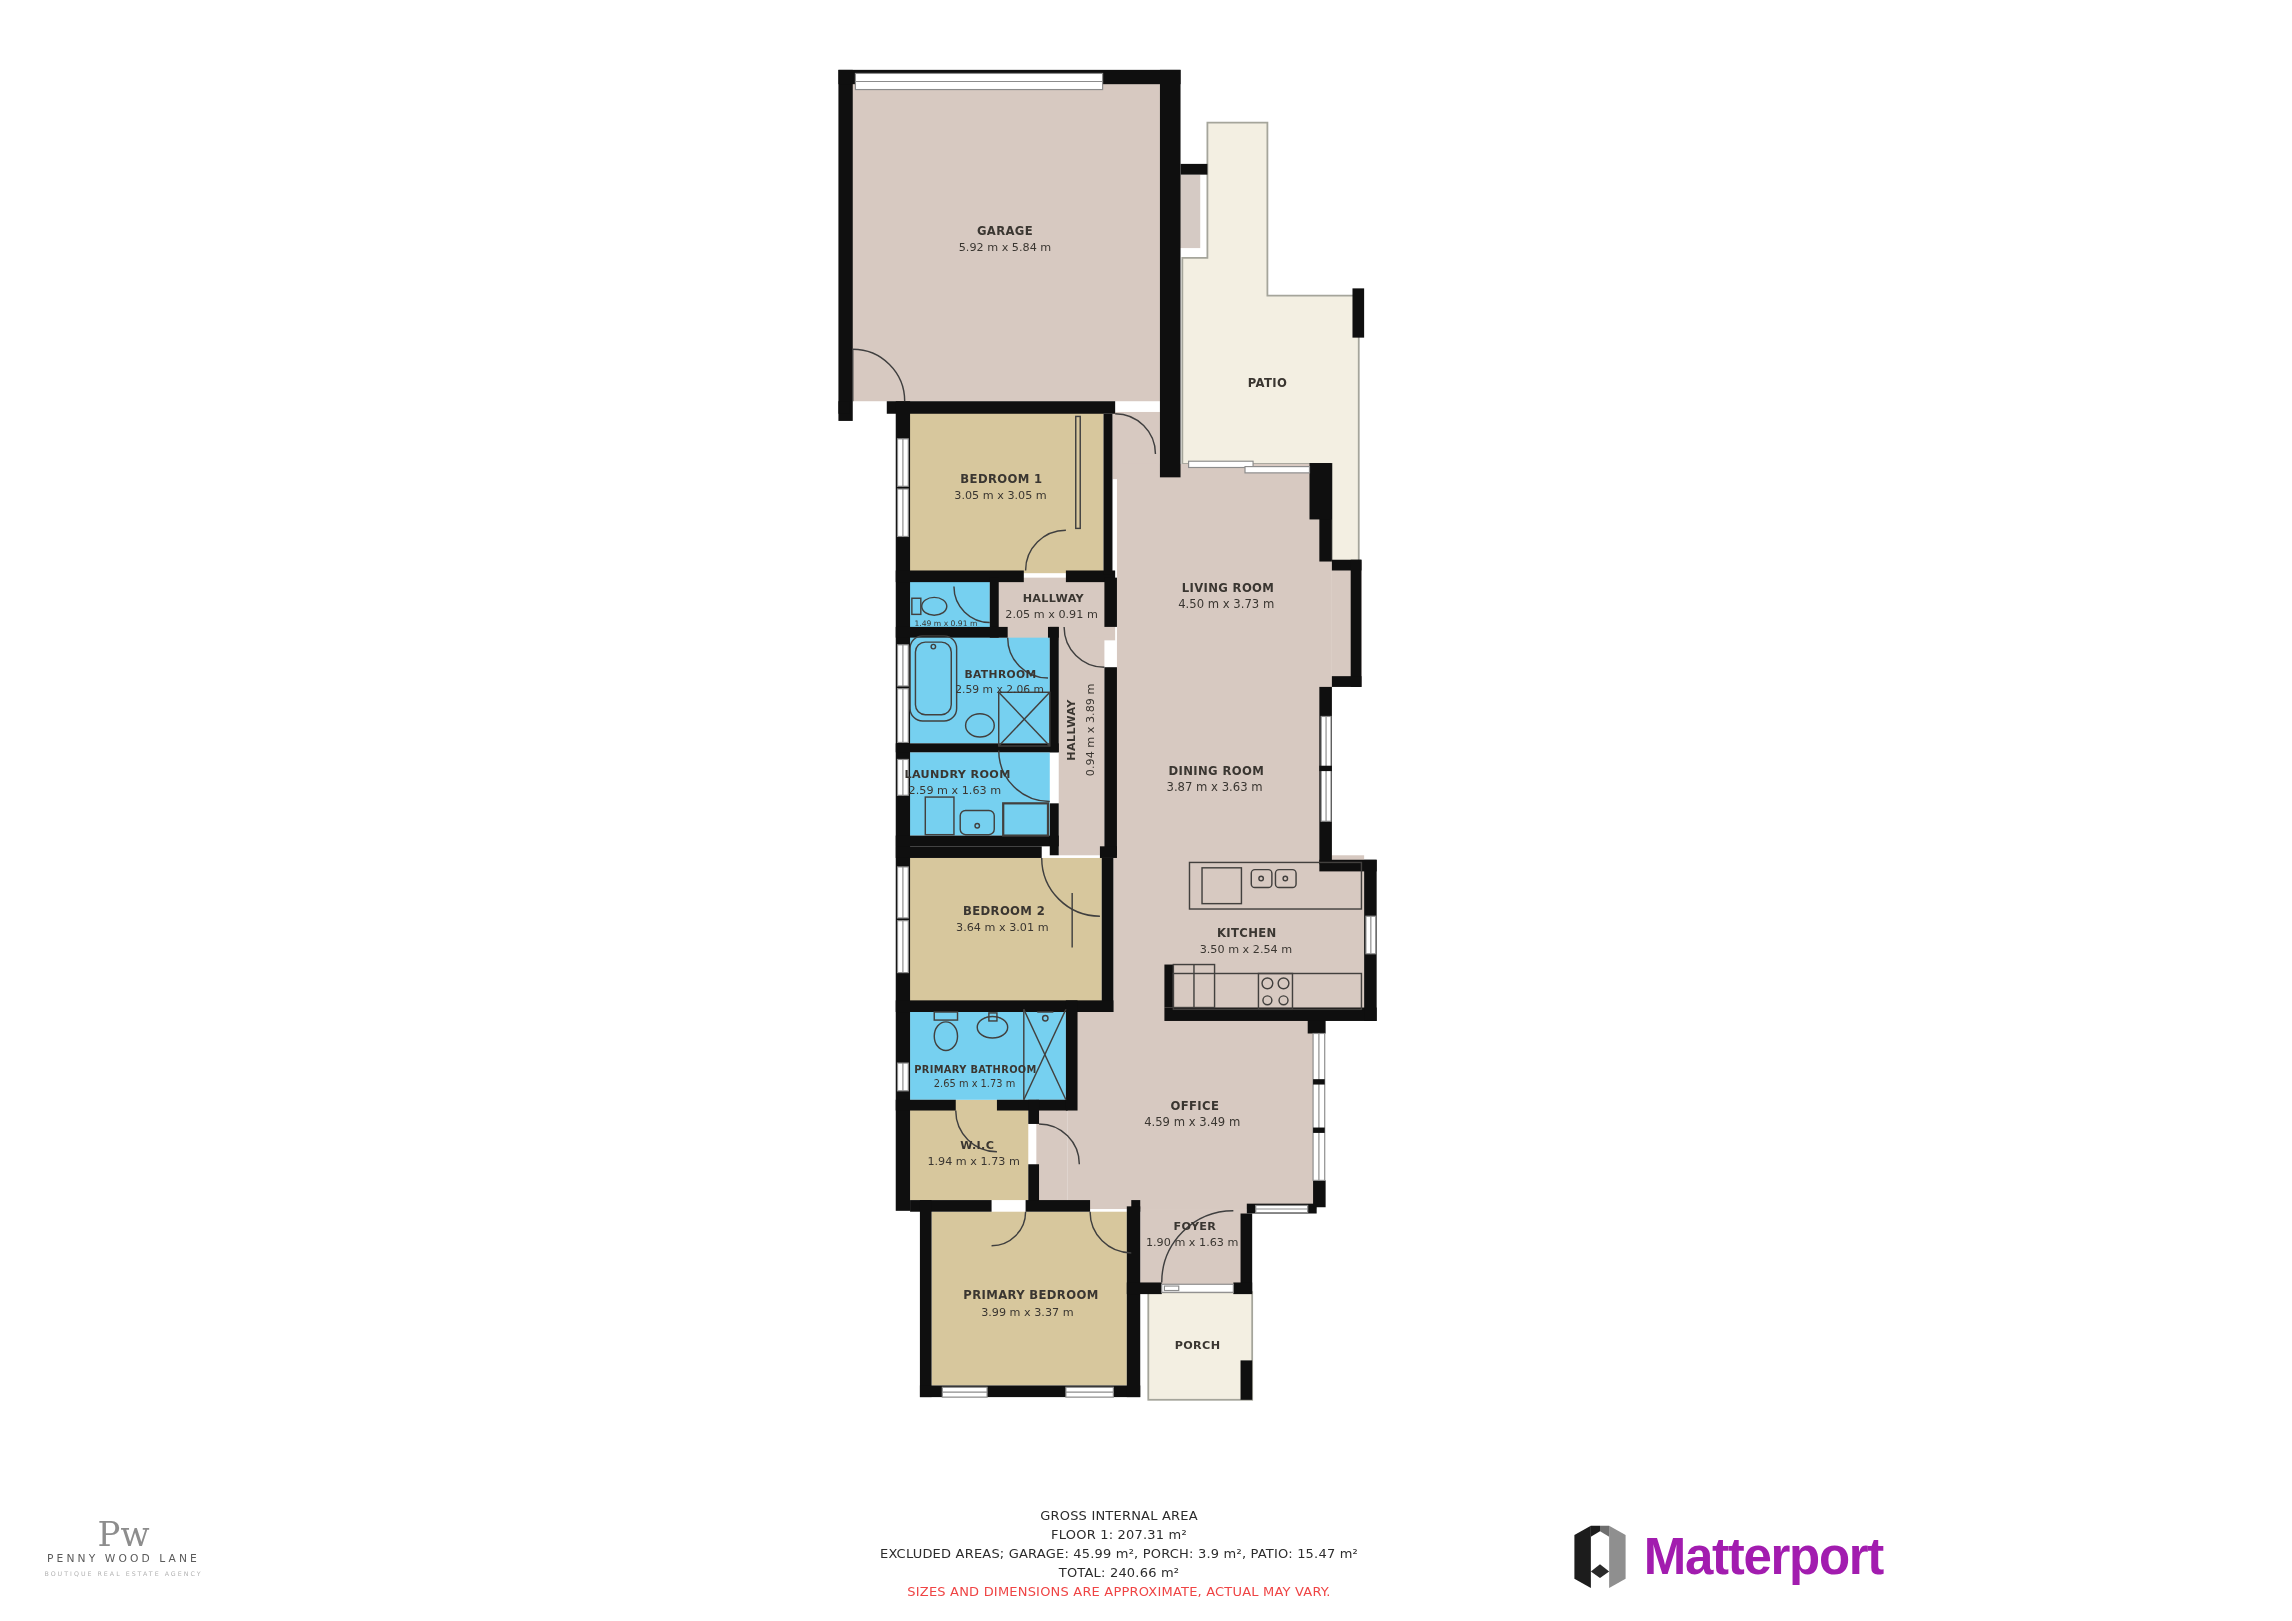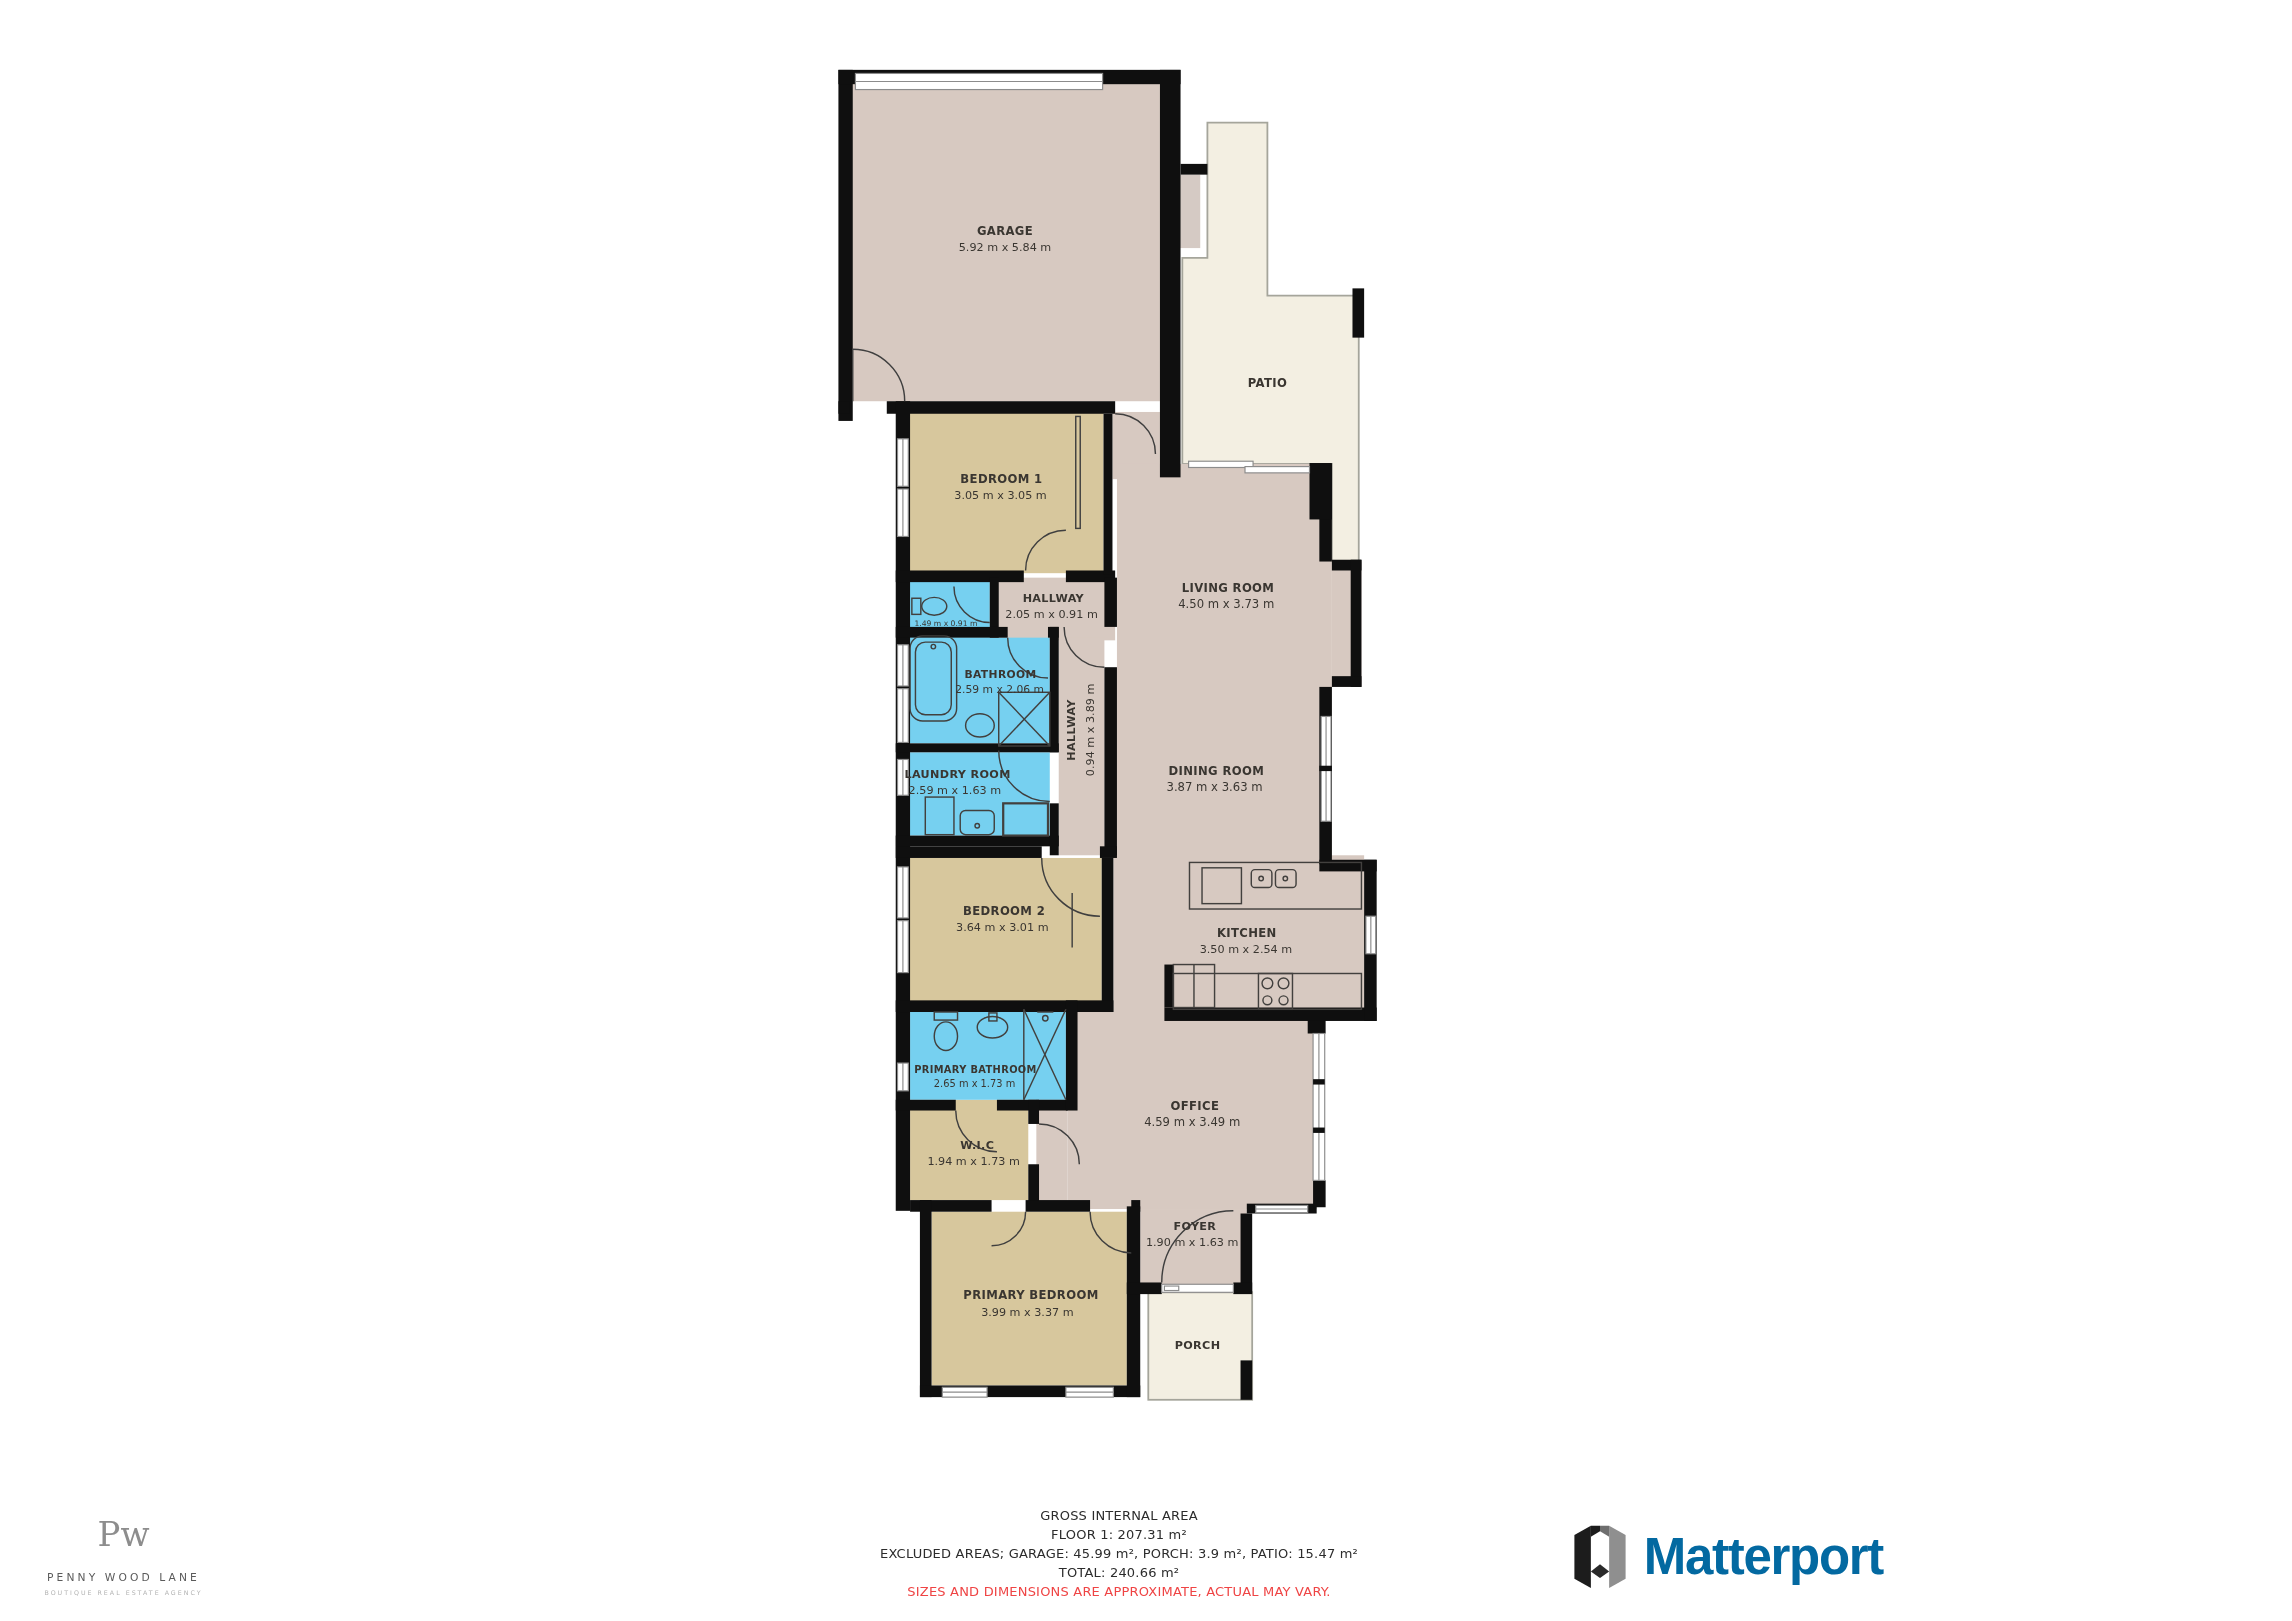--- a/index.html
+++ b/index.html
@@ -7,24 +7,24 @@
   .canvas{position:absolute;left:0;top:0;width:1915px;height:1621px;background:#ffffff;overflow:hidden;}
   svg{position:absolute;left:0;top:0;}
   svg text{fill:#3a3631;}
   .room-label{font-weight:bold;letter-spacing:.4px;}
   .footer{position:absolute;left:761px;top:1506px;width:716px;text-align:center;
           font-size:13px;line-height:19px;color:#2c2c2c;letter-spacing:0.2px;}
   .footer .dim-note{color:#ef4444;}
   .agency{position:absolute;left:34px;top:1516px;width:179px;text-align:center;color:#5a5a5a;}
   .agency .monogram{font-family:"DejaVu Serif","Liberation Serif",serif;
                     font-size:34px;line-height:36px;color:#8d8d8d;}
-  .agency .agency-name{font-size:10.7px;letter-spacing:3.1px;margin-top:19px;color:#5a5a5a;}
+  .agency .agency-name{font-size:10.7px;letter-spacing:3.1px;margin-top:0;color:#5a5a5a;}
   .agency .agency-tagline{font-size:6.3px;letter-spacing:2px;margin-top:5.4px;color:#b2b2b2;}
   .mp-logo{position:absolute;right:32px;top:1524px;display:flex;align-items:center;gap:16px;}
-  .mp-word{font-size:51px;font-weight:bold;color:#0369a1;letter-spacing:-1.3px;
+  .mp-word{font-size:51px;font-weight:bold;color:#a21caf;letter-spacing:-1.3px;
            font-family:"Liberation Sans","DejaVu Sans",sans-serif;}
 </style>
 </head>
 <body>
 
 <div class="canvas">
 
 <svg width="2293" height="1621" viewBox="0 0 2560 1810">
 
   <g>

